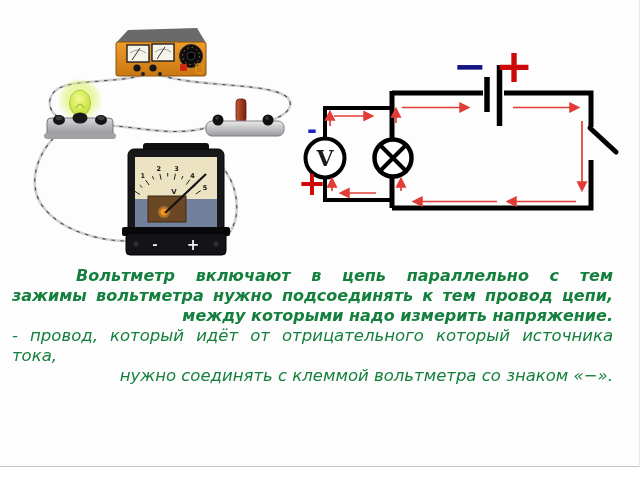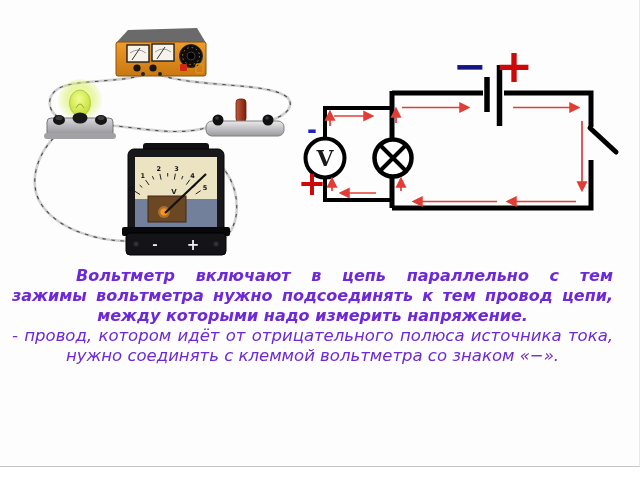--- a/index.html
+++ b/index.html
@@ -9,27 +9,27 @@
     background:#fdfdfd;
     border-bottom:1px solid #c6c6c6;
     border-right:1px solid #e9e9e9;
     overflow:hidden;
     font-family:"DejaVu Sans", sans-serif;
   }
   .artwork{position:absolute;top:0;left:0;}
   .textblock{
     position:absolute;top:266px;left:0;right:14px;
     padding:0 12px;
-    color:#6d28d9;
+    color:#15803d;
   }
   .tline{
     font-style:italic;
     font-size:16.5px;
     line-height:20px;
-    text-align:center;
+    text-align:right;
   }
   .para-bold .tline{font-weight:bold;font-size:16px;}
   .jl{text-align:justify;text-align-last:justify;}
   .ind{text-indent:64px;}
 </style>
 </head>
 <body>
 
 <div class="slide">
 
@@ -221,18 +221,18 @@
     </g>
   </svg>
 
   <div class="textblock">
     <div class="para-bold">
       <div class="tline jl ind">Вольтметр включают в цепь параллельно с тем</div>
       <div class="tline jl">зажимы вольтметра нужно подсоединять к тем провод цепи,</div>
       <div class="tline">между которыми надо измерить напряжение.</div>
     </div>
     <div>
-      <div class="tline jl">- провод, котором идёт от отрицательного полюса источника тока,</div>
+      <div class="tline jl">- провод, который идёт от отрицательного который источника тока,</div>
       <div class="tline">нужно соединять с клеммой вольтметра со знаком «−».</div>
     </div>
   </div>
 
 </div>
 
 </body></html>

